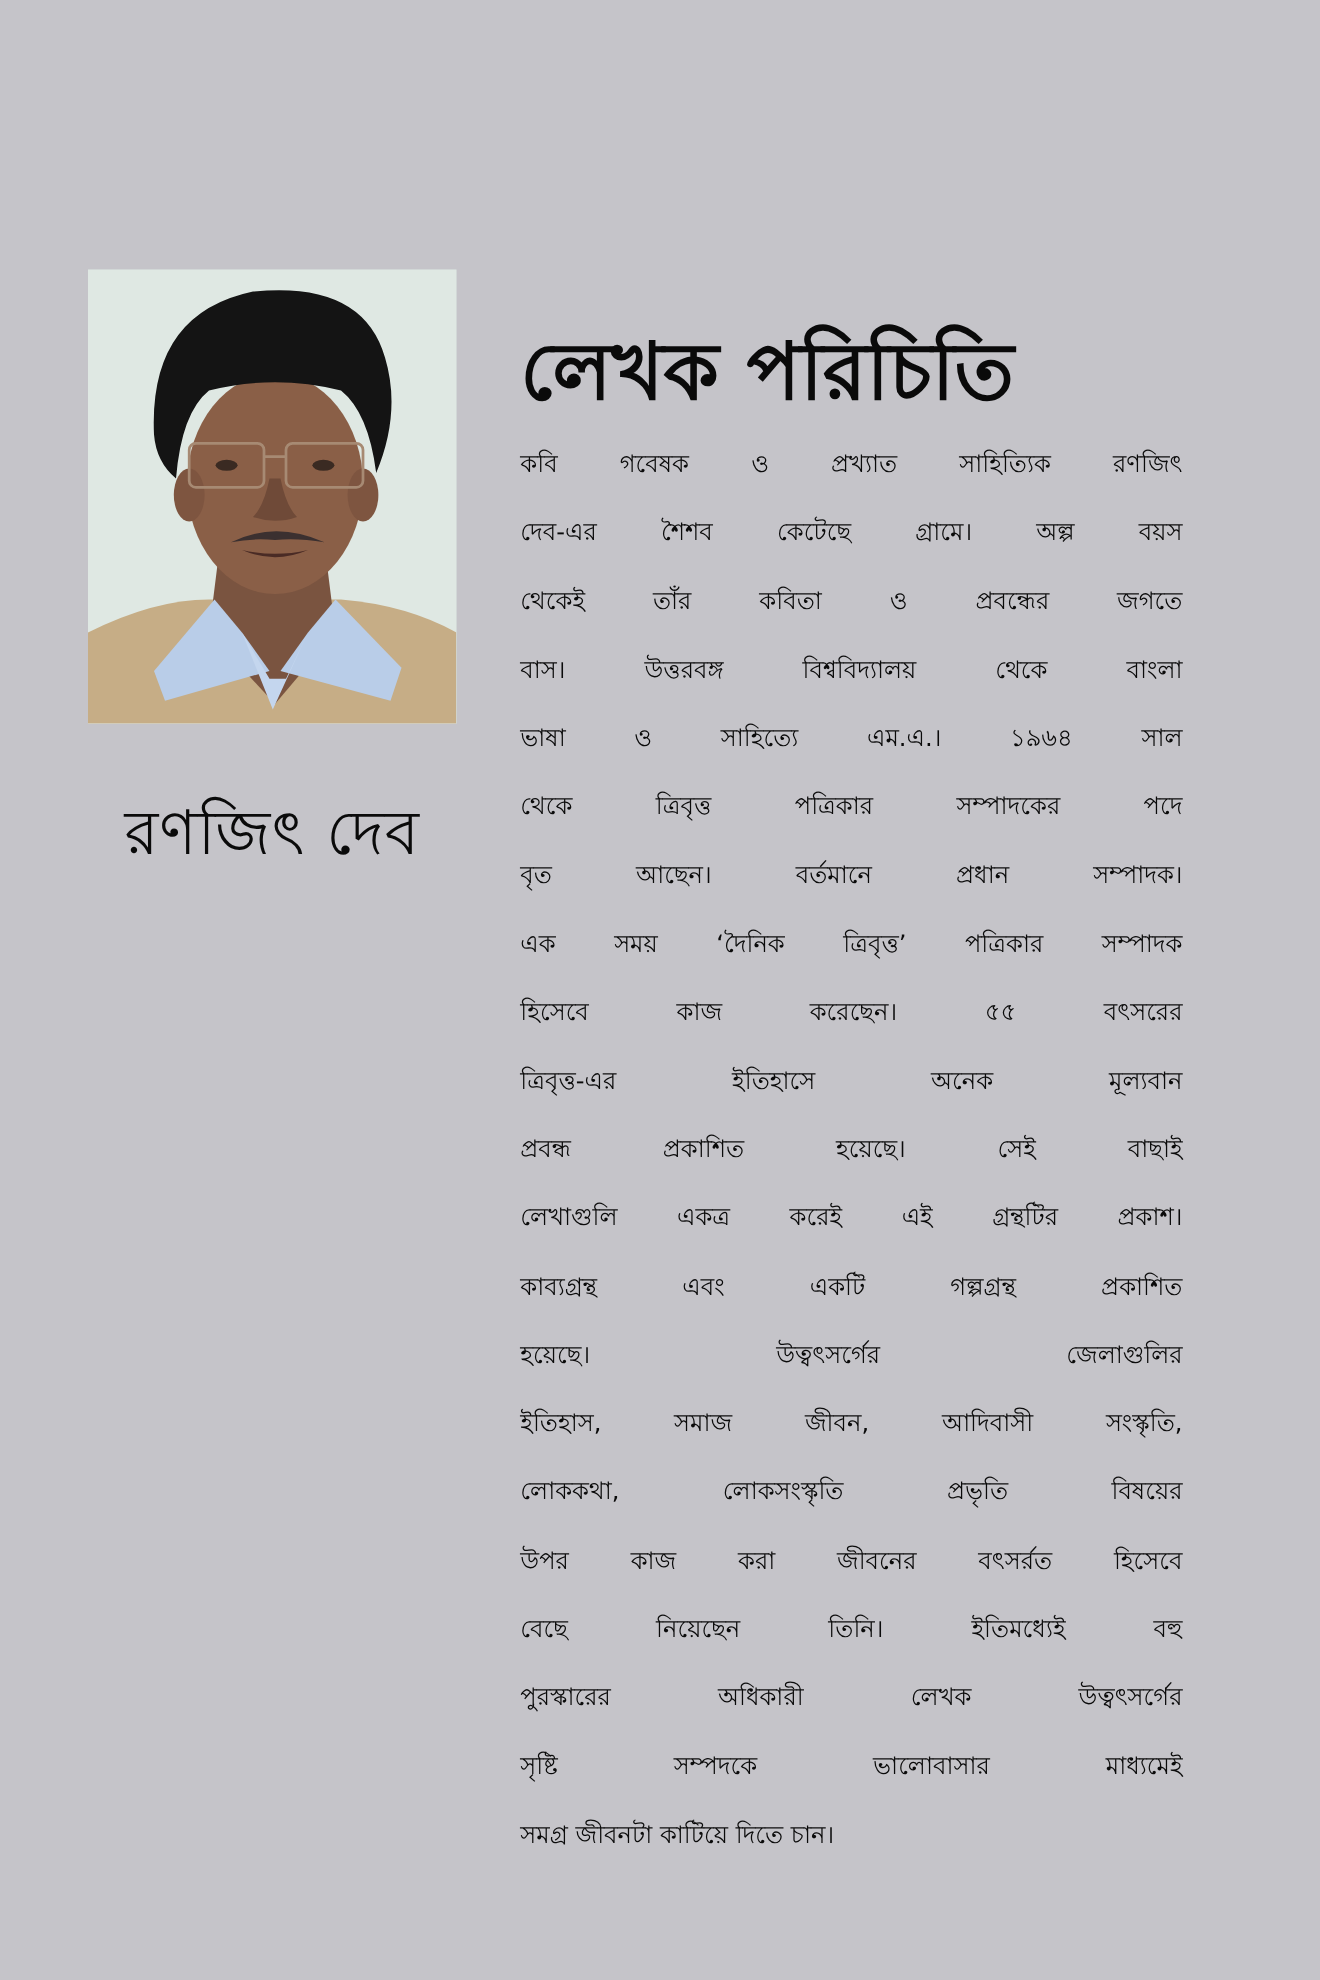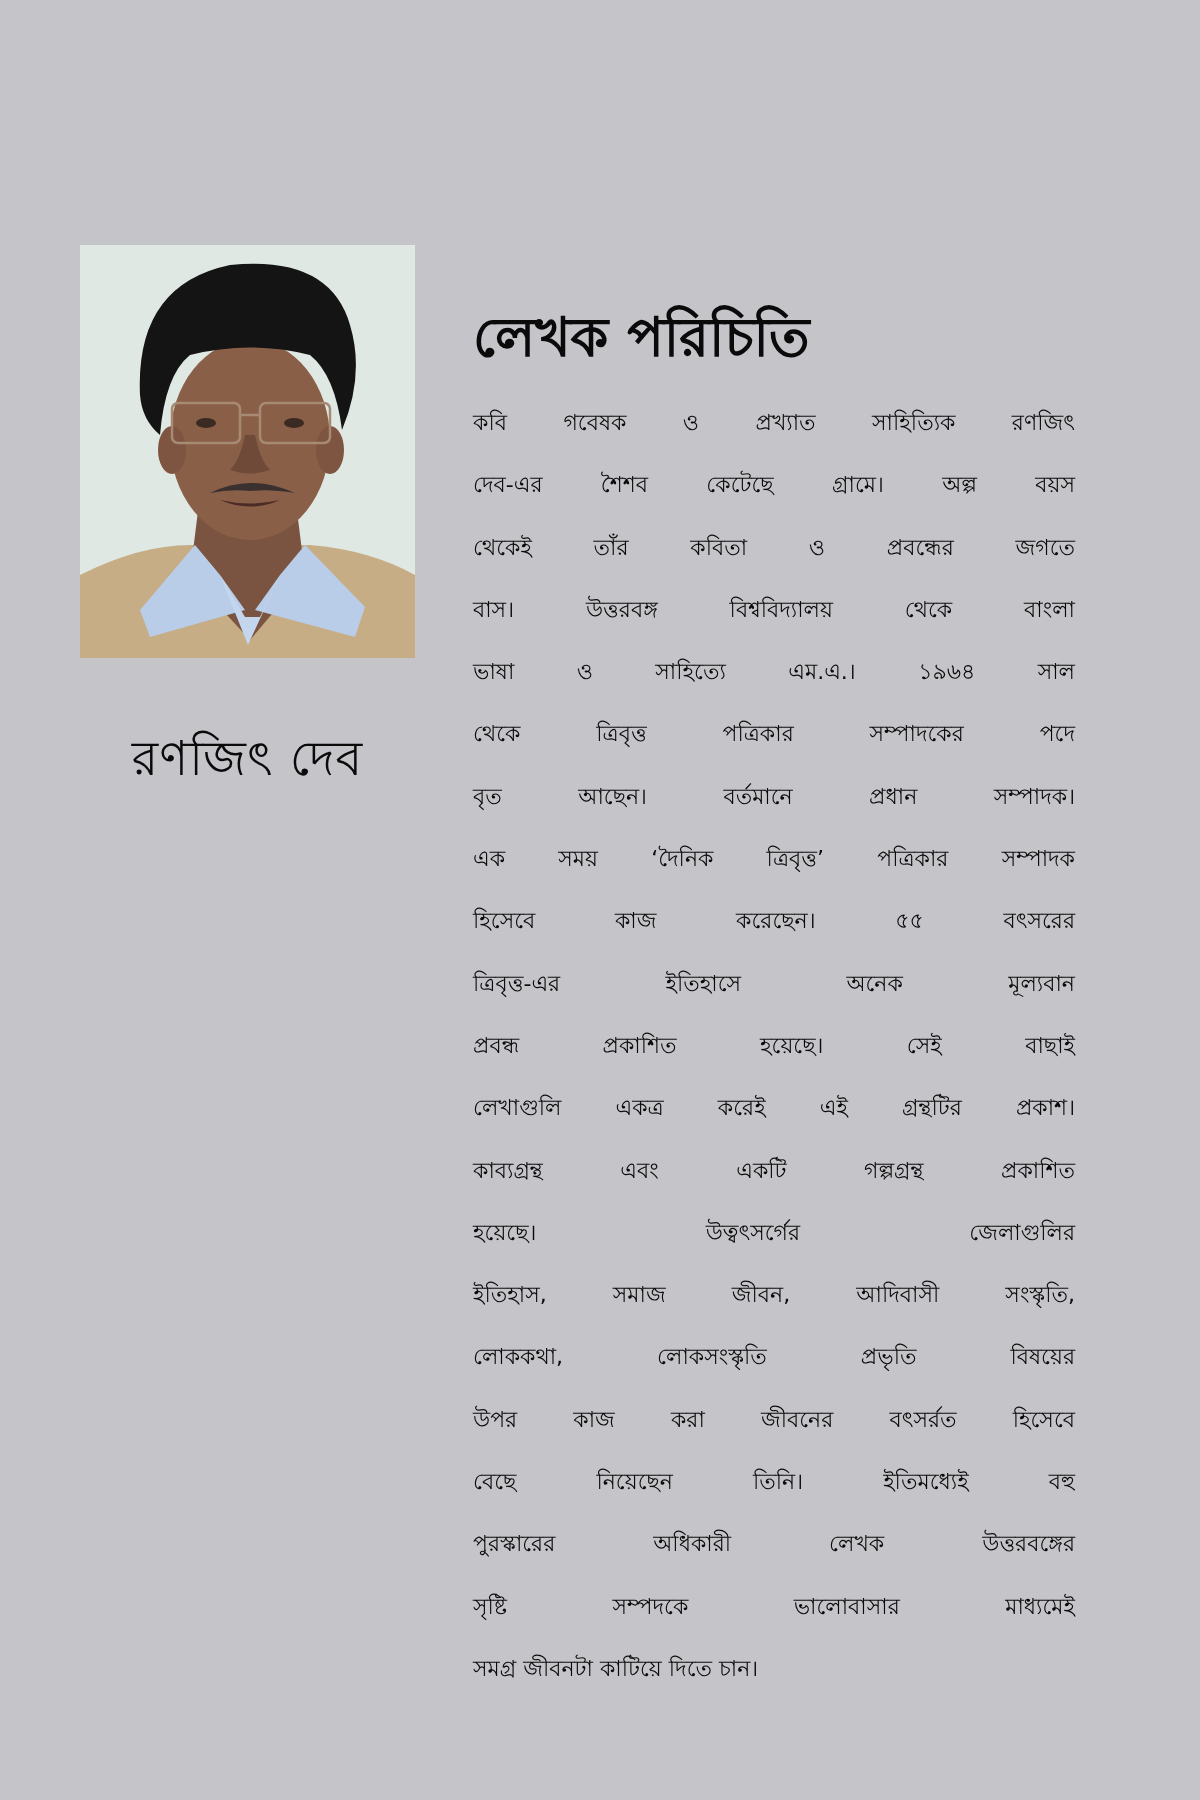--- a/index.html
+++ b/index.html
@@ -28,33 +28,33 @@
       display: block;
       width: 100%;
       height: 100%;
     }
     .author-name {
       position: absolute;
       left: 80px;
       top: 718px;
       width: 335px;
       text-align: center;
-      font-size: 48px;
+      font-size: 56px;
       line-height: 80px;
       font-weight: normal;
       letter-spacing: 1px;
     }
     .bio {
       position: absolute;
       left: 473px;
       top: 290px;
       width: 602px;
     }
     .bio-title {
-      font-size: 54px;
+      font-size: 72px;
       line-height: 96px;
       font-weight: bold;
       margin: 0 0 6px 0;
       white-space: nowrap;
     }
     .bio-lines {
       margin: 0;
       padding: 0;
       list-style: none;
     }
@@ -123,17 +123,17 @@
     <div class="bio-line">হিসেবে কাজ করেছেন। ৫৫ বৎসরের</div>
     <div class="bio-line">ত্রিবৃত্ত-এর ইতিহাসে অনেক মূল্যবান</div>
     <div class="bio-line">প্রবন্ধ প্রকাশিত হয়েছে। সেই বাছাই</div>
     <div class="bio-line">লেখাগুলি একত্র করেই এই গ্রন্থটির প্রকাশ।</div>
     <div class="bio-line">কাব্যগ্রন্থ এবং একটি গল্পগ্রন্থ প্রকাশিত</div>
     <div class="bio-line">হয়েছে। উত্বৎসর্গের জেলাগুলির</div>
     <div class="bio-line">ইতিহাস, সমাজ জীবন, আদিবাসী সংস্কৃতি,</div>
     <div class="bio-line">লোককথা, লোকসংস্কৃতি প্রভৃতি বিষয়ের</div>
     <div class="bio-line">উপর কাজ করা জীবনের বৎসর্রত হিসেবে</div>
     <div class="bio-line">বেছে নিয়েছেন তিনি। ইতিমধ্যেই বহু</div>
-    <div class="bio-line">পুরস্কারের অধিকারী লেখক উত্তরবঙ্গের</div>
+    <div class="bio-line">পুরস্কারের অধিকারী লেখক উত্বৎসর্গের</div>
     <div class="bio-line">সৃষ্টি সম্পদকে ভালোবাসার মাধ্যমেই</div>
     <div class="bio-line last">সমগ্র জীবনটা কাটিয়ে দিতে চান।</div>
   </div>
 </section>
 
 </body></html>

